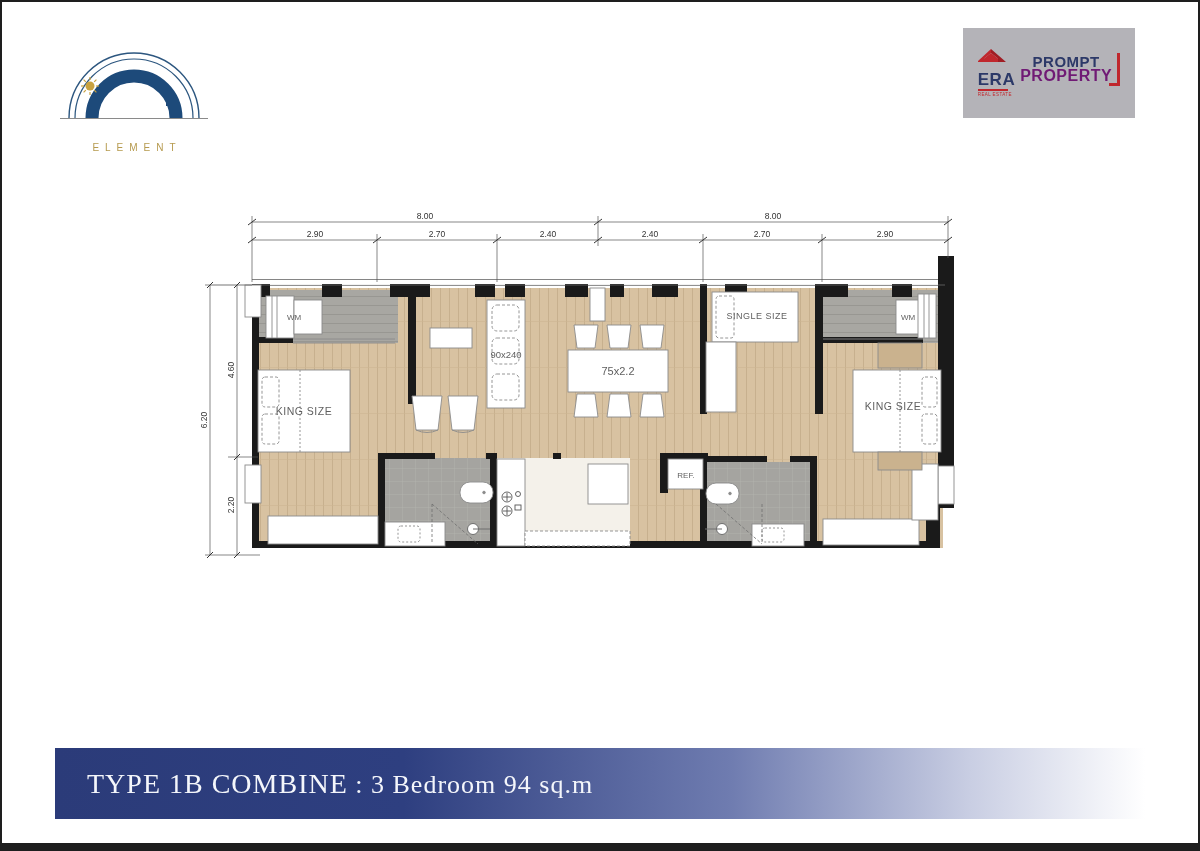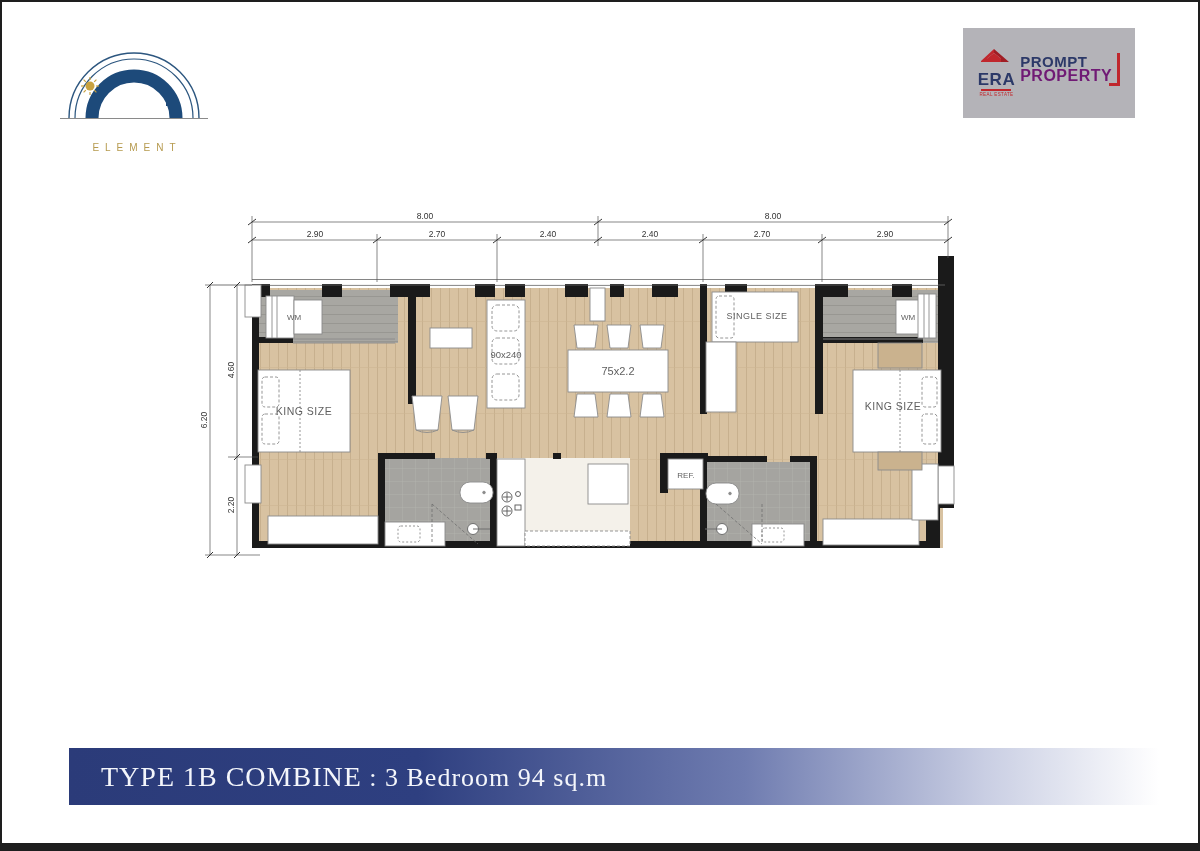--- a/index.html
+++ b/index.html
@@ -13,35 +13,35 @@
 
   
   .logo{position:absolute;left:58px;top:36px;width:152px;text-align:center;}
   .logo-title{color:#b69a4e;font-size:27px;letter-spacing:11px;font-weight:500;margin-top:2px;text-indent:11px;}
   .logo-sub{color:#b69a4e;font-size:10px;letter-spacing:6px;margin-top:14px;text-indent:6px;}
 
   
   .agency{position:absolute;left:963px;top:28px;width:172px;height:90px;background:#b4b3b8;
           display:flex;align-items:center;justify-content:center;}
   .agency-inner{display:flex;align-items:flex-start;}
-  .era-col{display:flex;flex-direction:column;align-items:center;margin-right:5px;}
+  .era-col{display:flex;flex-direction:column;margin-right:5px;}
   .era-word{color:#2c3968;font-weight:bold;font-size:17px;line-height:17px;letter-spacing:.5px;}
   .era-rule{width:30px;height:2px;background:#c0272d;margin:1px 0;}
   .era-tag{color:#c0272d;font-size:4.5px;letter-spacing:.4px;}
   .prompt-col{position:relative;padding:2px 8px 4px 0;margin-top:4px;}
-  .prompt-line1{color:#2c3968;font-weight:bold;font-size:15px;line-height:14px;letter-spacing:.5px;}
+  .prompt-line1{color:#2c3968;font-weight:bold;font-size:15px;line-height:14px;letter-spacing:.5px;text-align:center;}
   .prompt-line2{color:#701a75;font-weight:bold;font-size:16px;line-height:13px;letter-spacing:.5px;}
   .prompt-bracket{position:absolute;right:0;top:0;width:8px;height:30px;
                   border-right:3px solid #c0272d;border-bottom:3px solid #c0272d;}
 
   
   .plan{position:absolute;left:192px;top:198px;}
 
   
-  .banner{position:absolute;left:69px;top:748px;width:1090px;height:57px;
+  .banner{position:absolute;left:55px;top:748px;width:1090px;height:71px;
           background:linear-gradient(90deg,#2b3b79 0%,#2e3f80 32%,#6f7cb0 62%,#c9cee3 84%,#ffffff 100%);
           display:flex;align-items:center;}
   .banner-text{font-family:"Liberation Serif", serif;color:#f4f6fb;margin-left:32px;
                font-size:28px;letter-spacing:1px;white-space:pre;}
   .banner-text .part2{font-size:26px;}
 </style>
 </head>
 <body>
 
 <div id="page">

